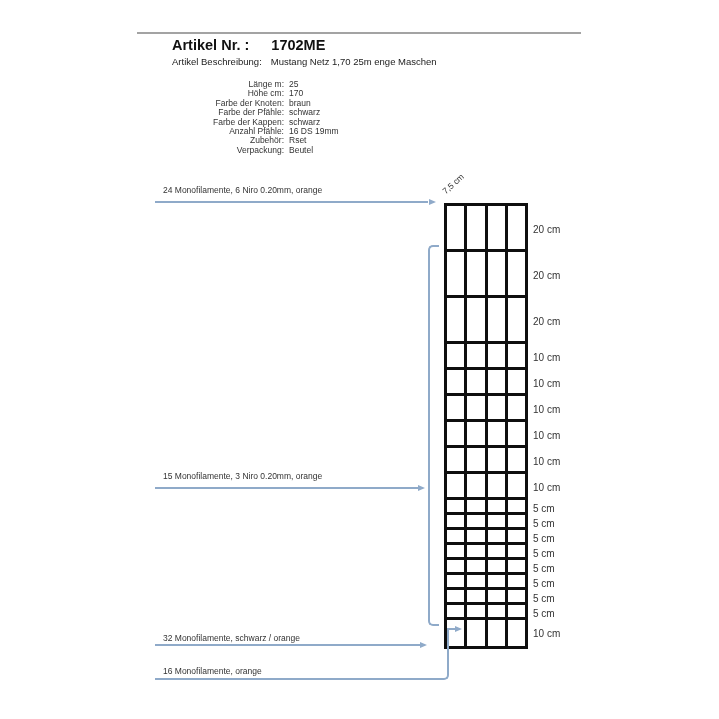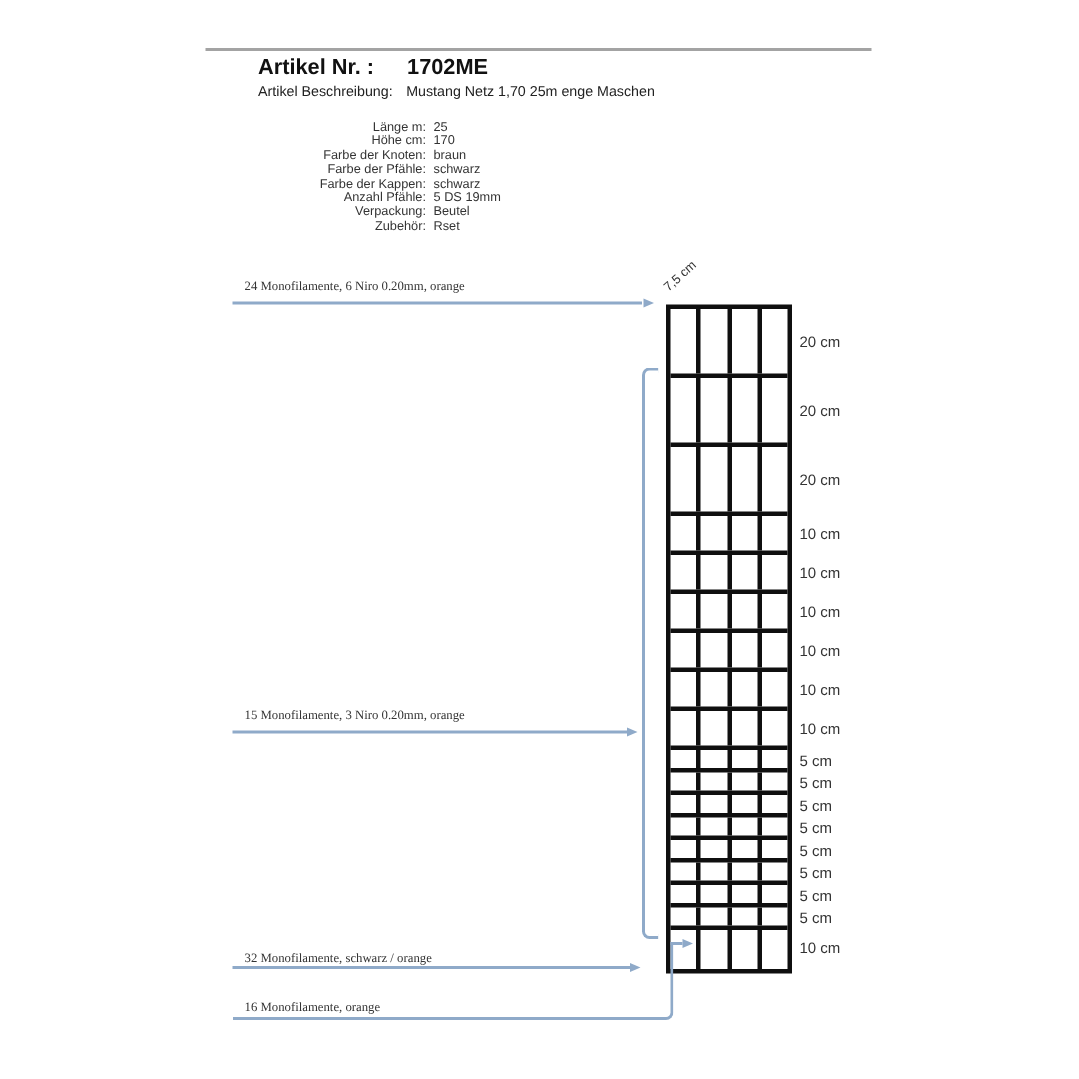--- a/index.html
+++ b/index.html
@@ -17,21 +17,21 @@
   
   .net{position:absolute;left:444px;top:203px;width:84px;border:3px solid #0f0f0f;box-sizing:border-box;background:#fff;}
   .net-row{display:flex;border-bottom:3px solid #0f0f0f;box-sizing:border-box;}
   .net-row:last-child{border-bottom:none;}
   .net-cell{flex:1;border-right:3px solid #0f0f0f;}
   .net-cell:last-child{border-right:none;}
   .row-label{position:absolute;left:533px;transform:translateY(-50%);font-size:10px;color:#333;white-space:nowrap;}
   .width-label{position:absolute;left:447px;top:186px;font-size:8.5px;color:#333;
                transform:rotate(-42deg);transform-origin:0 100%;white-space:nowrap;}
   
-  .ann-text{position:absolute;font-size:8.5px;color:#333;white-space:nowrap;font-family:Liberation Serif, serif;}
+  .ann-text{position:absolute;font-size:8.5px;color:#333;white-space:nowrap;}
   .ann-line{position:absolute;height:2px;background:#8faac9;}
   .arrow-head{position:absolute;width:0;height:0;border-top:3.5px solid transparent;
               border-bottom:3.5px solid transparent;border-left:7px solid #8faac9;}
   #ann1-text{left:163px;top:185px;}
   #ann1-line{left:155px;top:201px;width:273px;}
   #ann1-head{left:429px;top:198.5px;}
   #ann2-text{left:163px;top:471px;}
   #ann2-line{left:155px;top:487px;width:263px;}
   #ann2-head{left:418px;top:484.5px;}
   #bracket{position:absolute;left:428px;top:245px;width:9px;height:377px;
@@ -77,29 +77,29 @@
       <div class="attr-row">
         <div class="attr-label">Farbe der Pfähle:</div>
         <div class="attr-value">schwarz</div>
       </div>
       <div class="attr-row">
         <div class="attr-label">Farbe der Kappen:</div>
         <div class="attr-value">schwarz</div>
       </div>
       <div class="attr-row">
         <div class="attr-label">Anzahl Pfähle:</div>
-        <div class="attr-value">5 DS 19mm</div>
+        <div class="attr-value">16 DS 19mm</div>
+      </div>
+      <div class="attr-row">
+        <div class="attr-label">Zubehör:</div>
+        <div class="attr-value">Rset</div>
       </div>
       <div class="attr-row">
         <div class="attr-label">Verpackung:</div>
         <div class="attr-value">Beutel</div>
-      </div>
-      <div class="attr-row">
-        <div class="attr-label">Zubehör:</div>
-        <div class="attr-value">Rset</div>
       </div>
     </div>
 
   <div class="width-label">7,5 cm</div>
 
   <div class="net" id="net">
       <div class="net-row" style="height: 46px;">
         <div class="net-cell"></div>
         <div class="net-cell"></div>
         <div class="net-cell"></div>

